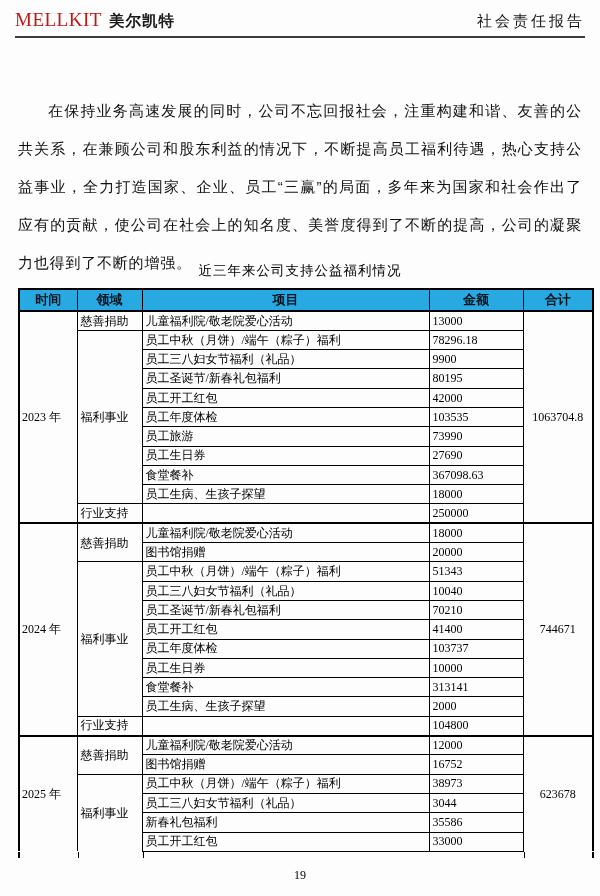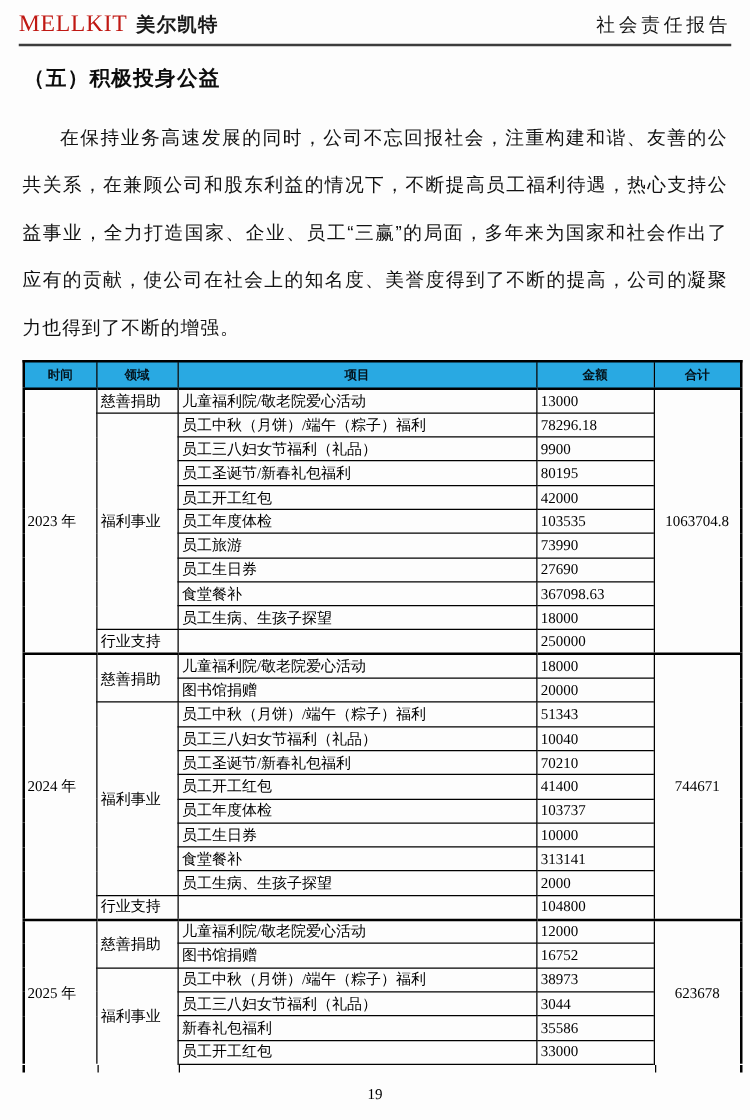--- a/index.html
+++ b/index.html
@@ -54,21 +54,21 @@
   }
   .table-wrap{position:absolute;top:288px;left:18px;}
   table.welfare{
     border-collapse:collapse;table-layout:fixed;width:576px;
     border:2px solid var(--bd);border-bottom:none;
     font-family:"Liberation Serif", serif;font-size:12px;color:#000;
   }
   .welfare th{
     background:var(--hdr-bg);border:1px solid var(--bd);
     border-bottom:2px solid var(--bd);
-    height:22px;font-size:10px;font-weight:bold;text-align:center;
+    height:22px;font-size:13px;font-weight:bold;text-align:center;
     padding:0 2px;color:#04131c;
   }
   .welfare td{
     border:1px solid var(--bd);height:19.3px;
     padding:0 3px;vertical-align:middle;overflow:hidden;
     white-space:nowrap;line-height:1.05;
   }
   .welfare tr.group-start td{border-top:2px solid var(--bd);}
   .welfare td.cell-time{padding-left:2px;}
   .welfare td.cell-total{text-align:center;padding:16px 1px;}
@@ -93,24 +93,24 @@
 <div class="page">
 
   <div class="running-header">
     <div class="logo">
       <span class="logo-en">MELLKIT</span>
       <span class="logo-cn">美尔凯特</span>
     </div>
     <div class="doc-title">社会责任报告</div>
   </div>
 
-  <h2 class="section-title">（五）积极投身公益</h2>
 
   <p class="body-paragraph">在保持业务高速发展的同时，公司不忘回报社会，注重构建和谐、友善的公共关系，在兼顾公司和股东利益的情况下，不断提高员工福利待遇，热心支持公益事业，全力打造国家、企业、员工“三赢”的局面，多年来为国家和社会作出了应有的贡献，使公司在社会上的知名度、美誉度得到了不断的提高，公司的凝聚力也得到了不断的增强。</p>
 
+  <div class="table-title">近三年来公司支持公益福利情况</div>
 
   <div class="table-wrap">
     <table class="welfare">
       <colgroup>
         <col style="width:58px">
           <col style="width:65px">
           <col style="width:287px">
           <col style="width:94px">
           <col style="width:70px">
       </colgroup>

